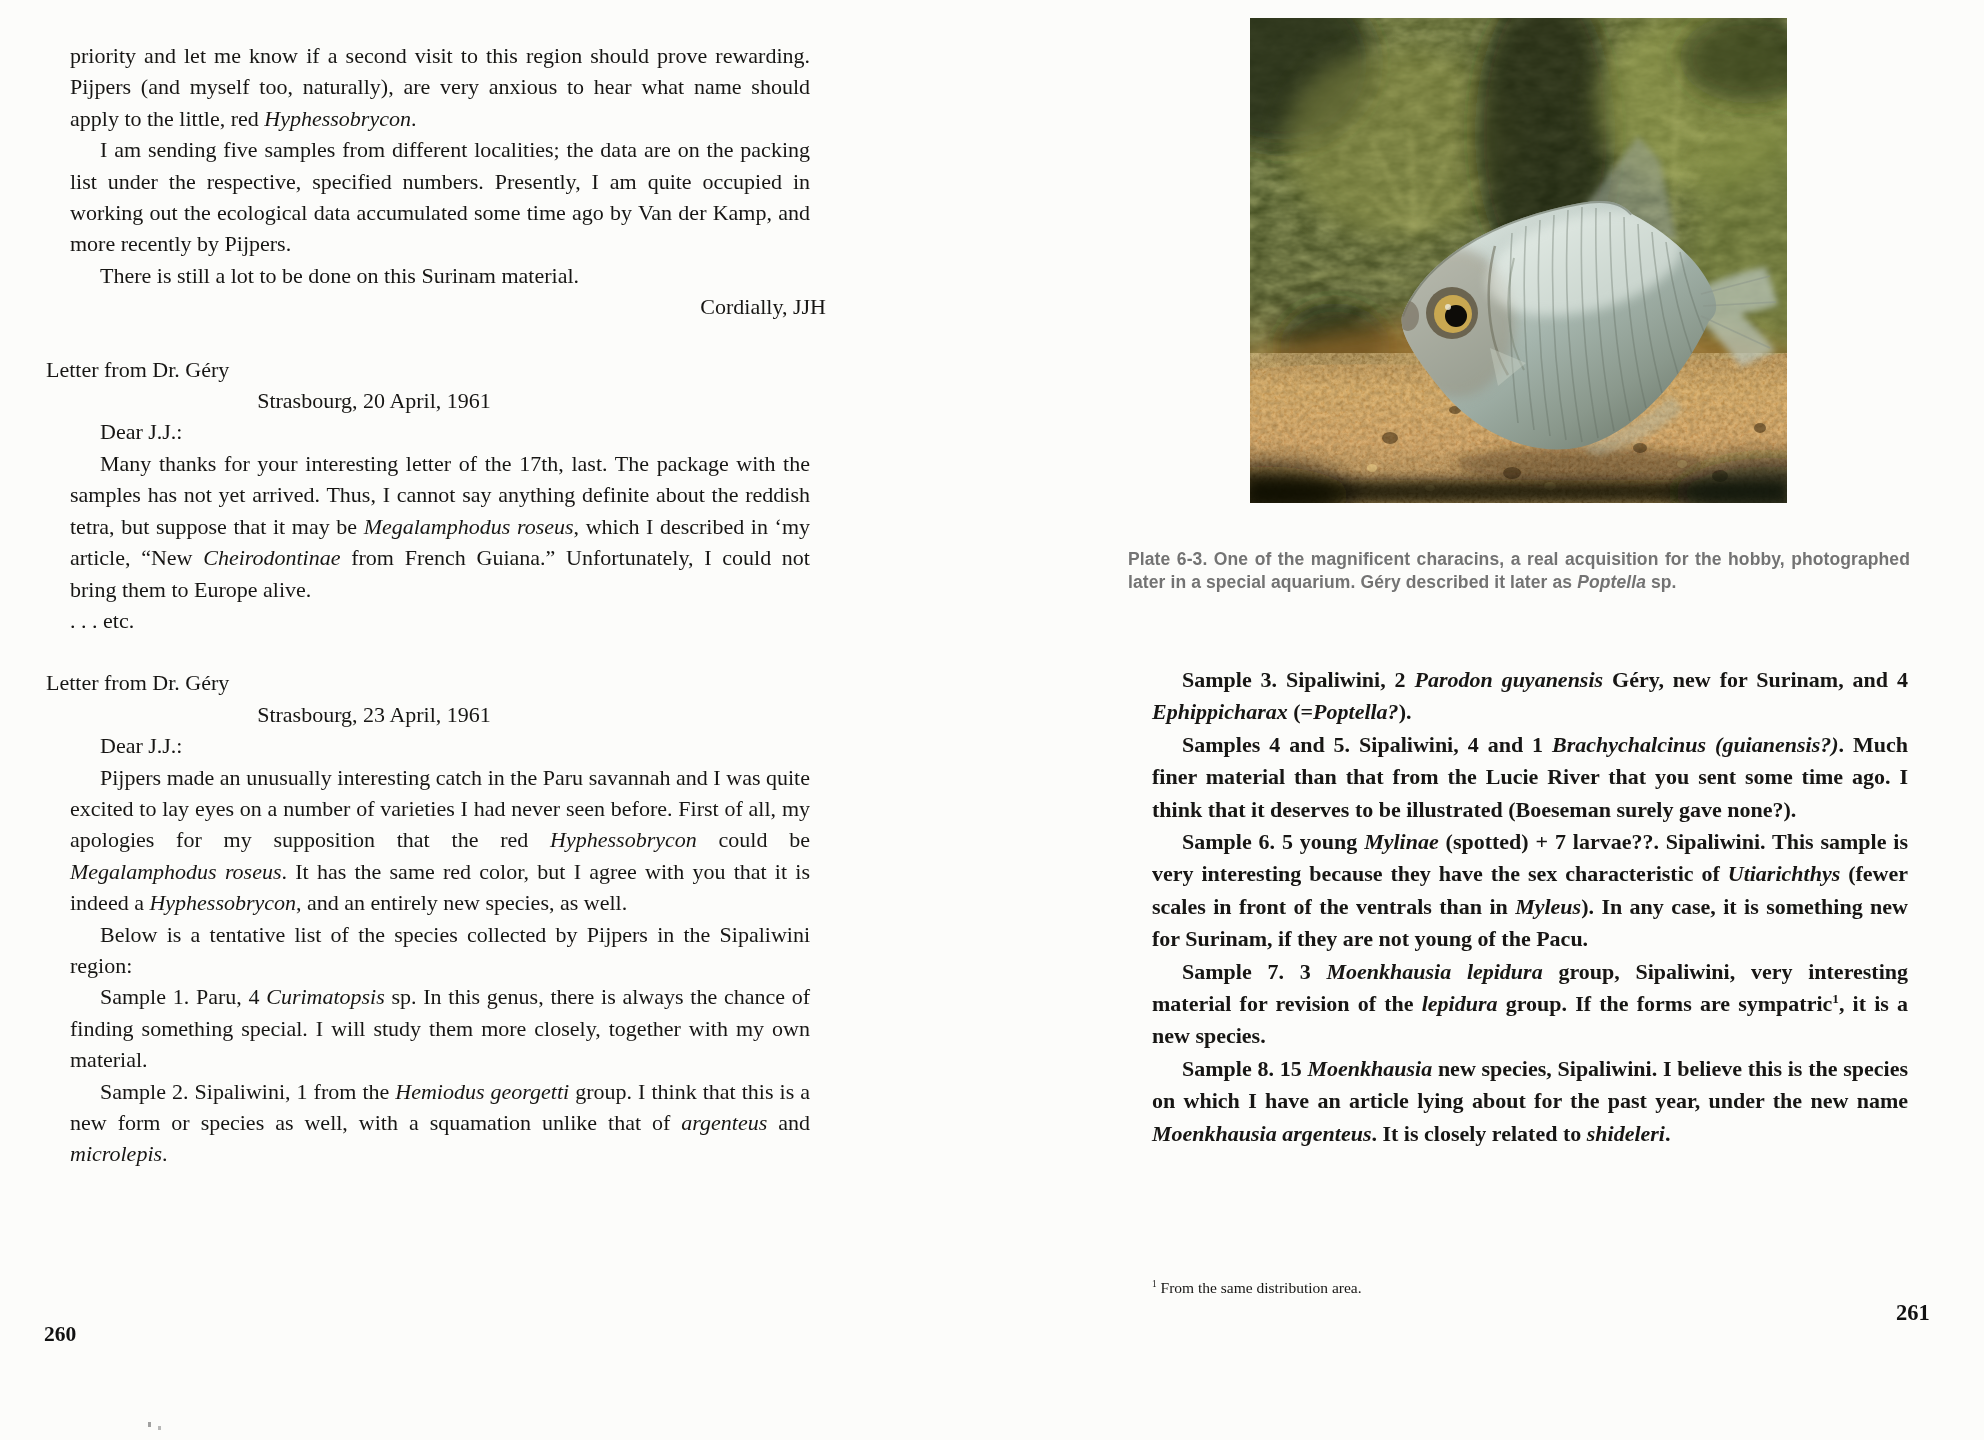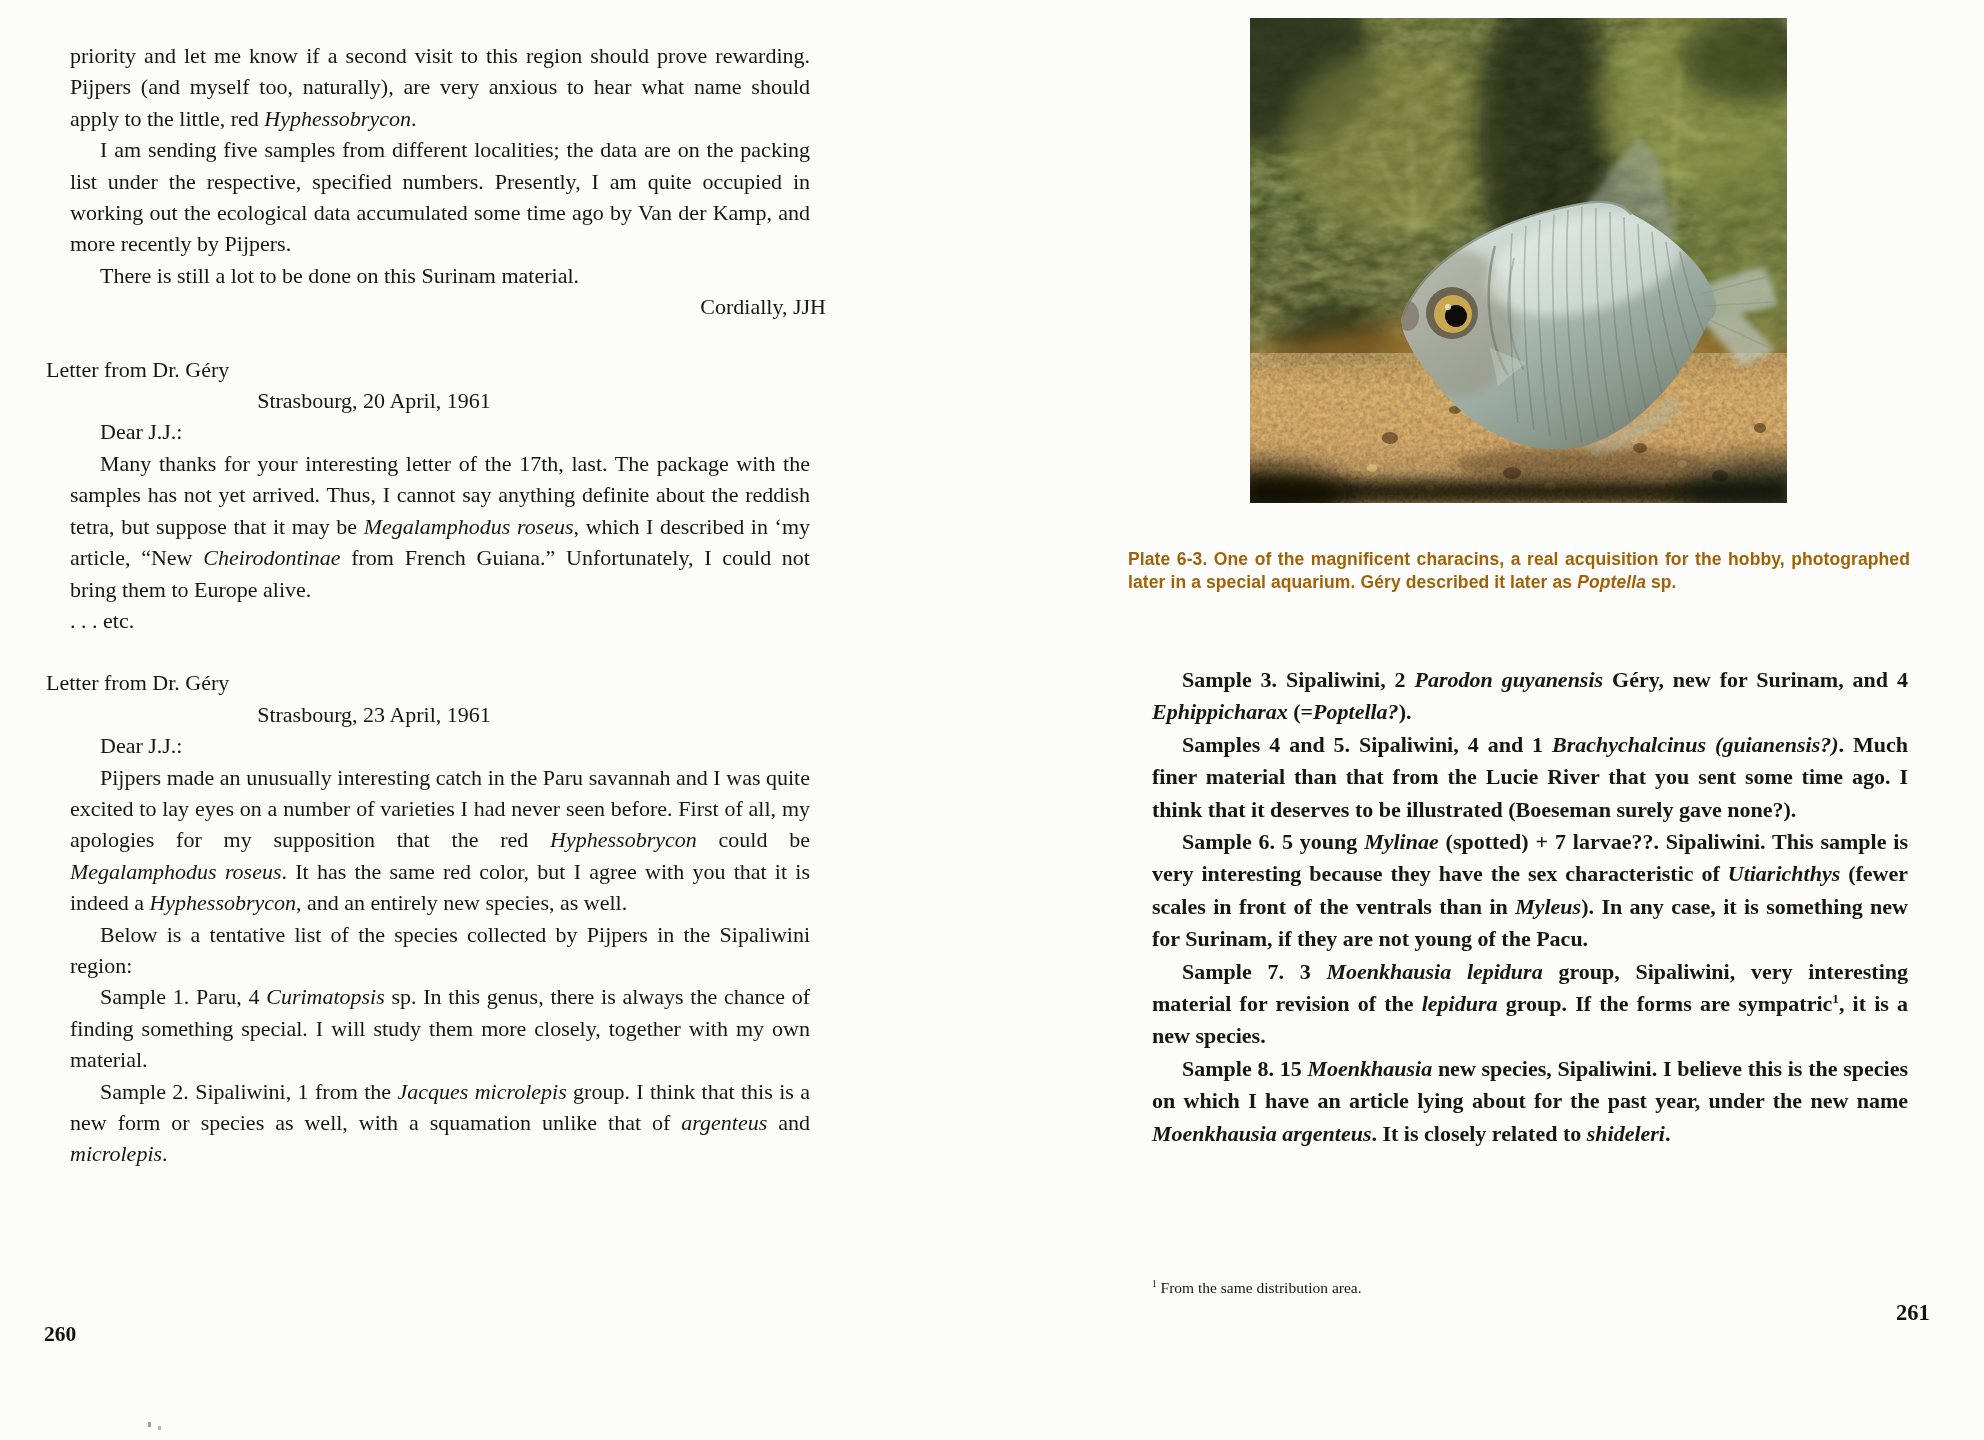--- a/index.html
+++ b/index.html
@@ -22,21 +22,21 @@
   .salutation{text-align:left;}
   .plainline{text-indent:0;text-align:left;}
   sup{font-size:0.6em;line-height:0;vertical-align:super;}
   
   .photo-frame{position:absolute;left:1250px;top:18px;width:537px;height:485px;}
   .photo-frame svg{display:block;}
   .caption{
     position:absolute;left:1128px;top:530px;width:782px;
     font-family:"Liberation Sans","DejaVu Sans",sans-serif;
     font-weight:bold;font-size:17.5px;line-height:23.5px;
-    text-align:justify;color:#a16207;letter-spacing:.1px;
+    text-align:justify;color:#737373;letter-spacing:.1px;
   }
   .caption .it{font-style:italic;}
   .right-col{
     position:absolute;left:1152px;top:664px;width:756px;
     font-size:22px;line-height:32.4px;font-weight:bold;
   }
   .footnote{
     position:absolute;left:1152px;top:1262px;width:756px;
     font-size:15.5px;line-height:20px;text-align:left;text-indent:0;
   }
@@ -61,21 +61,21 @@
     <p class="blk dateline"><span>Strasbourg, 20 April, 1961</span></p>
     <p class="blk salutation"><span>Dear J.J.:</span></p>
     <p class="blk"><span>Many thanks for your interesting letter of the 17th, last. The package with the samples has not yet arrived. Thus, I cannot say anything definite about the reddish tetra, but suppose that it may be </span><span class="it">Megalamphodus roseus</span><span>, which I described in ‘my article, “New </span><span class="it">Cheirodontinae</span><span> from French Guiana.” Unfortunately, I could not bring them to Europe alive.</span></p>
     <p class="blk plainline"><span>. . . etc.</span></p>
     <p class="blk heading"><span>Letter from Dr. Géry</span></p>
     <p class="blk dateline"><span>Strasbourg, 23 April, 1961</span></p>
     <p class="blk salutation"><span>Dear J.J.:</span></p>
     <p class="blk"><span>Pijpers made an unusually interesting catch in the Paru savannah and I was quite excited to lay eyes on a number of varieties I had never seen before. First of all, my apologies for my supposition that the red </span><span class="it">Hyphessobrycon</span><span> could be </span><span class="it">Megalamphodus roseus</span><span>. It has the same red color, but I agree with you that it is indeed a </span><span class="it">Hyphessobrycon</span><span>, and an entirely new species, as well.</span></p>
     <p class="blk"><span>Below is a tentative list of the species collected by Pijpers in the Sipaliwini region:</span></p>
     <p class="blk"><span>Sample 1. Paru, 4 </span><span class="it">Curimatopsis</span><span> sp. In this genus, there is always the chance of finding something special. I will study them more closely, together with my own material.</span></p>
-    <p class="blk"><span>Sample 2. Sipaliwini, 1 from the </span><span class="it">Jacques microlepis</span><span> group. I think that this is a new form or species as well, with a squamation unlike that of </span><span class="it">argenteus</span><span> and </span><span class="it">microlepis</span><span>.</span></p>
+    <p class="blk"><span>Sample 2. Sipaliwini, 1 from the </span><span class="it">Hemiodus georgetti</span><span> group. I think that this is a new form or species as well, with a squamation unlike that of </span><span class="it">argenteus</span><span> and </span><span class="it">microlepis</span><span>.</span></p>
   </div>
 <div class="pagenum pagenum-left">260</div>
 <div class="speck"></div>
 <div class="speck2"></div>
 
 <div class="photo-frame">
   <svg width="537" height="485" viewBox="0 0 537 485">
     <defs>
       <linearGradient id="bgG" x1="0" y1="0" x2="0" y2="1">
         <stop offset="0" stop-color="#565f2c"></stop>

